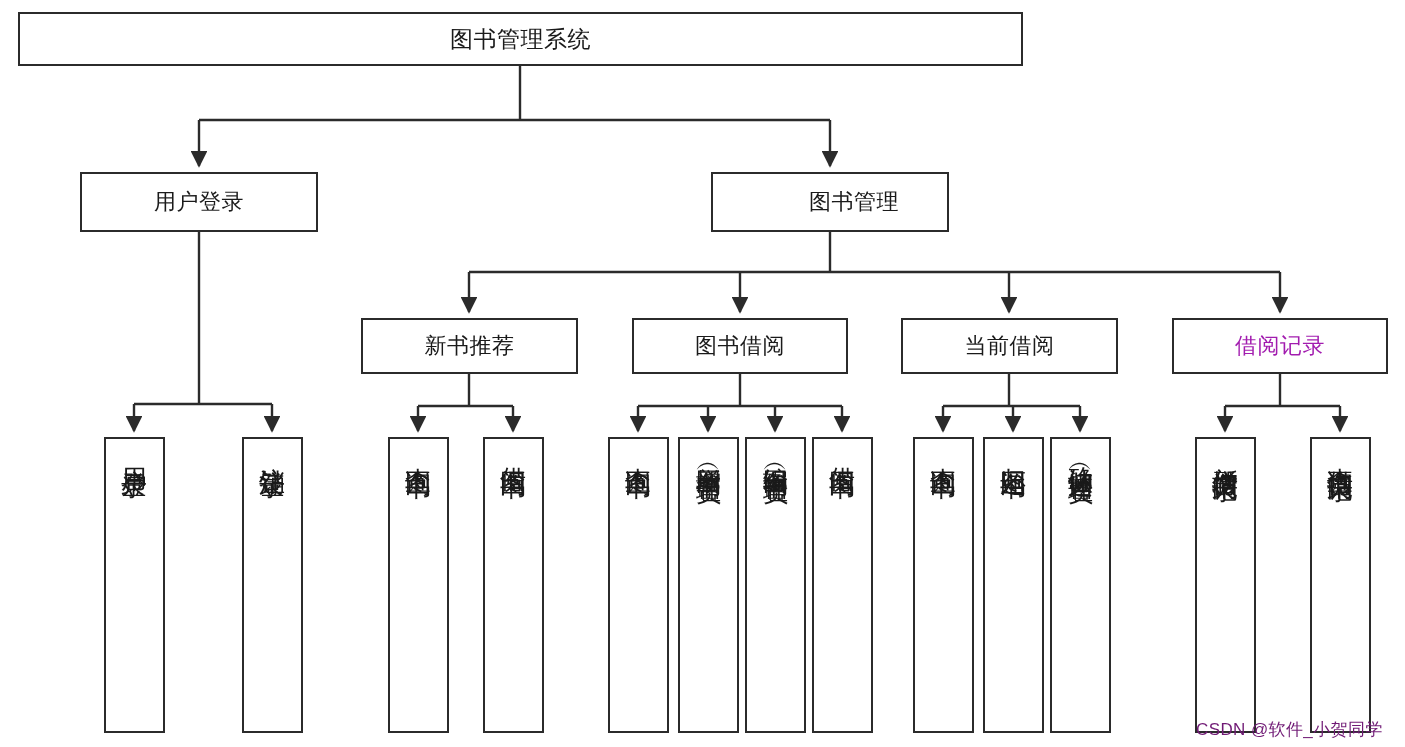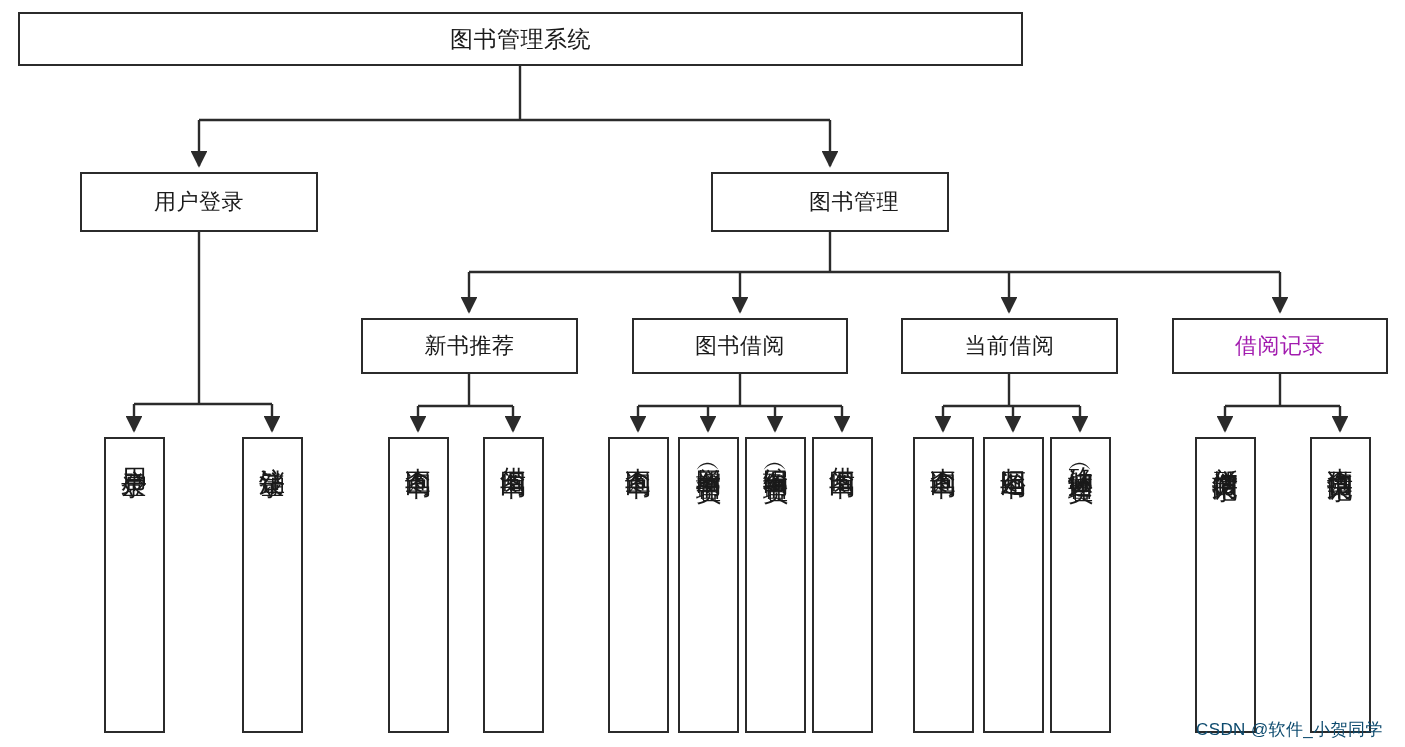--- a/index.html
+++ b/index.html
@@ -188,15 +188,15 @@
   <div class="node vert tall" style="left: 1050px; top: 437px; width: 61px; height: 296px; border-color: rgb(43, 43, 43); color: rgb(26, 26, 26);">
     <span class="label">确认归还（管理员）</span>
   </div>
   <div class="node vert" style="left: 1195px; top: 437px; width: 61px; height: 296px; border-color: rgb(43, 43, 43); color: rgb(26, 26, 26);">
     <span class="label">新增借阅记录</span>
   </div>
   <div class="node vert" style="left: 1310px; top: 437px; width: 61px; height: 296px; border-color: rgb(43, 43, 43); color: rgb(26, 26, 26);">
     <span class="label">查询借阅记录</span>
   </div>
 
-  <div class="watermark" style="left: 1196px; top: 718px; color: #0c4a6e;">CSDN @软件_小贺同学</div>
+  <div class="watermark" style="left: 1196px; top: 718px; color: #701a75;">CSDN @软件_小贺同学</div>
 
 </div>
 
 </body></html>

